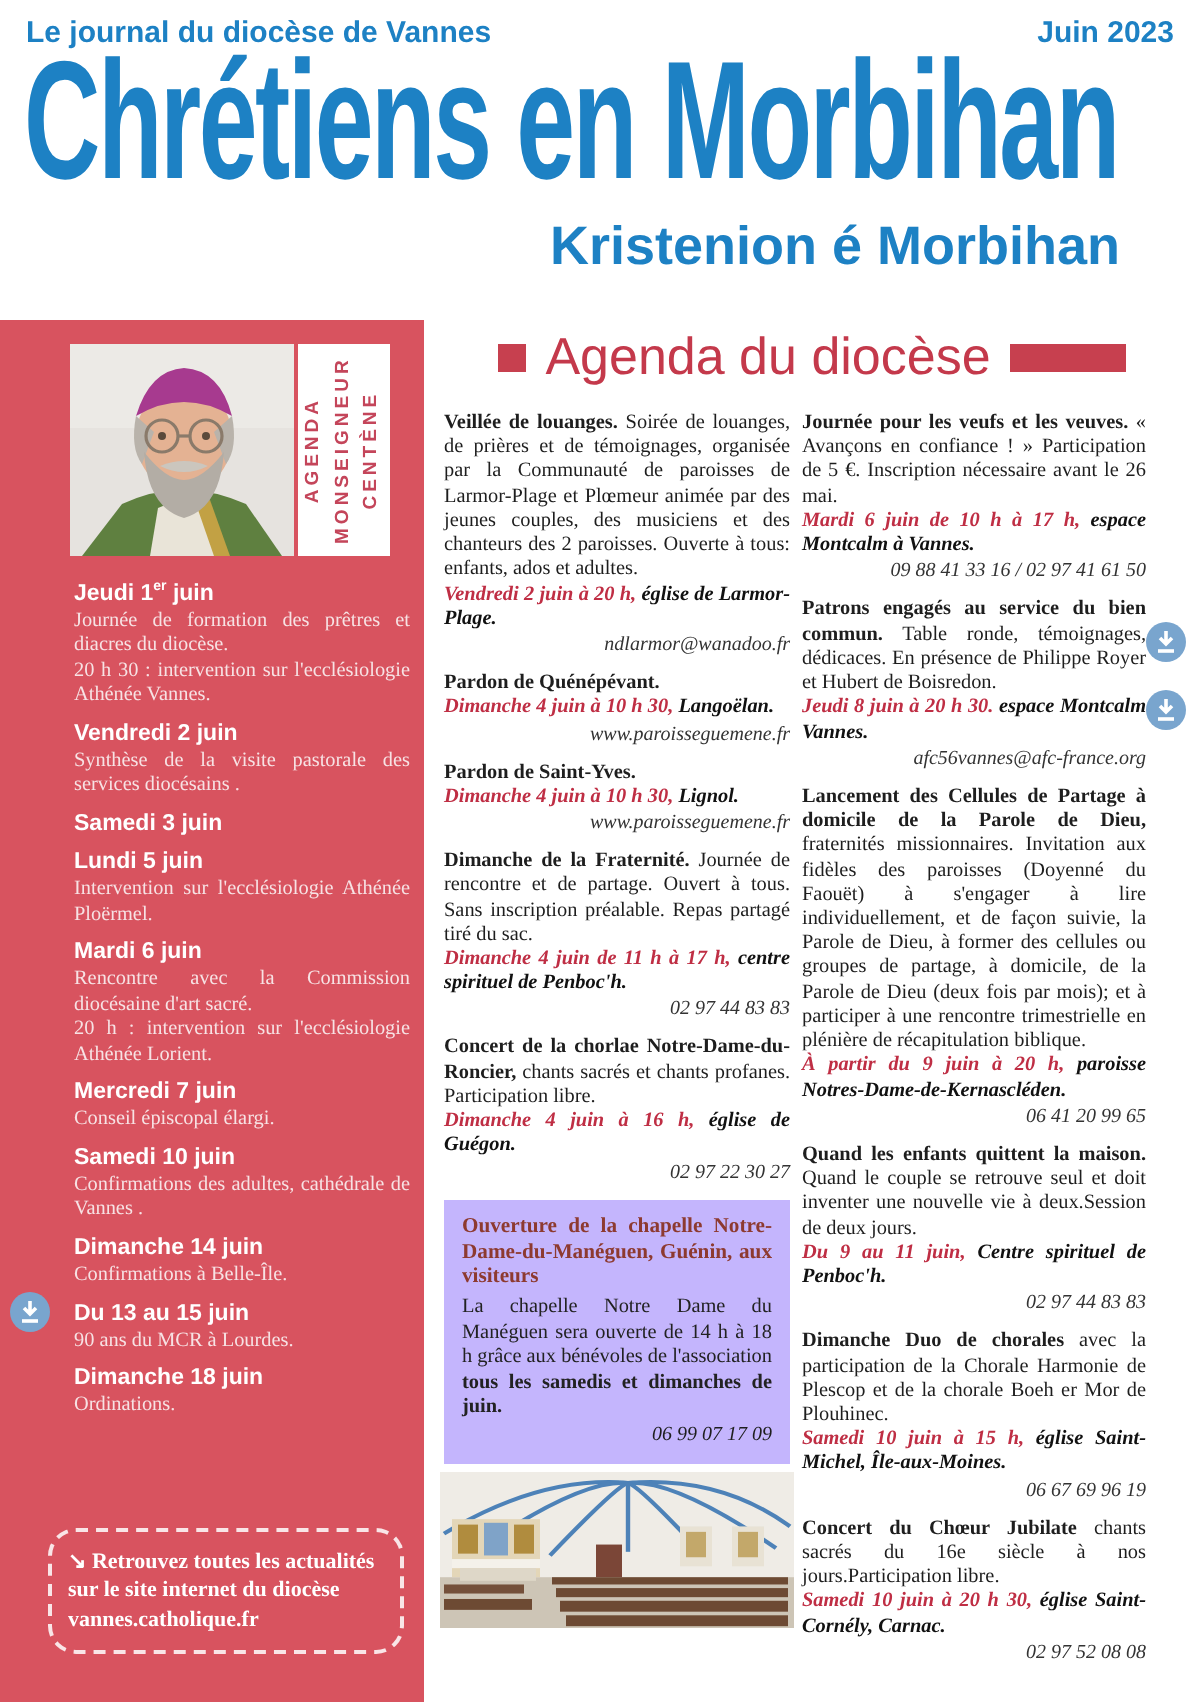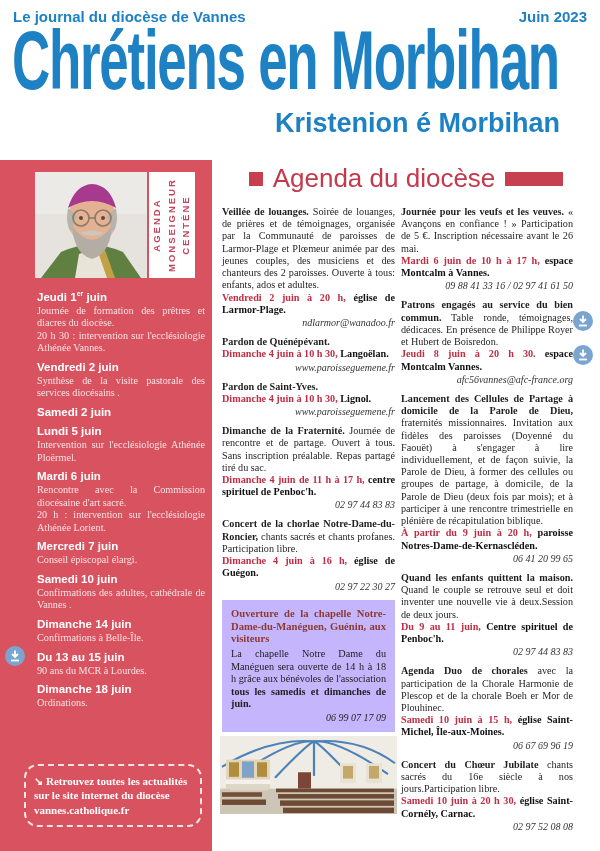--- a/index.html
+++ b/index.html
@@ -39,21 +39,21 @@
           border-radius:14px;padding:8px 8px;color:#fff;font-size:11px;font-weight:bold;line-height:1.3;}
   
   .dl{position:absolute;width:20px;height:20px;cursor:pointer;}
   
   .col{position:absolute;top:206px;font-size:10.2px;line-height:1.2;color:#1e1e1e;}
   #middle-col{left:222px;width:173px;}
   #right-col{left:401px;width:172px;}
   .ev{margin-bottom:7px;}
   .ev-text{text-align:justify;}
   .ev-title{font-weight:bold;}
-  .ev-dateline{text-align:justify;}
+  .ev-dateline{text-align:justify;font-style:italic;}
   .ev-date{color:#bf2e44;font-weight:bold;}
   .ev-place{font-weight:bold;color:#111;}
   .ev-contact{text-align:right;font-style:italic;font-size:10px;color:#333;margin-top:1px;}
   
   .highlight-box{margin-top:6px;background:#c4b5fd;padding:8px 9px;}
   .box-title{color:#8d3a30;font-weight:bold;font-size:10.6px;line-height:1.22;text-align:justify;}
   .box-body{font-size:10.2px;line-height:1.22;text-align:justify;margin-top:2px;color:#222;}
   .box-bold{font-weight:bold;}
   .box-phone{text-align:right;font-style:italic;font-size:10px;margin-top:1px;}
   .chapel-photo{margin-top:4px;width:177px;height:78px;overflow:hidden;margin-left:-2px;}
@@ -109,21 +109,21 @@
         <div class="agenda-entry">
           <div class="agenda-day">Jeudi 1<sup>er</sup> juin</div>
           <div class="agenda-body">Journée de formation des prêtres et diacres du diocèse.</div>
           <div class="agenda-body">20 h 30 : intervention sur l'ecclésiologie Athénée Vannes.</div>
         </div>
         <div class="agenda-entry">
           <div class="agenda-day">Vendredi 2 juin</div>
           <div class="agenda-body">Synthèse de la visite pastorale des services diocésains .</div>
         </div>
         <div class="agenda-entry">
-          <div class="agenda-day">Samedi 2 juin</div>
+          <div class="agenda-day">Samedi 3 juin</div>
         </div>
         <div class="agenda-entry">
           <div class="agenda-day">Lundi 5 juin</div>
           <div class="agenda-body">Intervention sur l'ecclésiologie Athénée Ploërmel.</div>
         </div>
         <div class="agenda-entry">
           <div class="agenda-day">Mardi 6 juin</div>
           <div class="agenda-body">Rencontre avec la Commission diocésaine d'art sacré.</div>
           <div class="agenda-body">20 h : intervention sur l'ecclésiologie Athénée Lorient.</div>
         </div>
@@ -263,21 +263,21 @@
           <div class="ev-text"><span class="ev-title">Lancement des Cellules de Partage à domicile de la Parole de Dieu,</span> fraternités missionnaires. Invitation aux fidèles des paroisses (Doyenné du Faouët) à s'engager à lire individuellement, et de façon suivie, la Parole de Dieu, à former des cellules ou groupes de partage, à domicile, de la Parole de Dieu (deux fois par mois); et à participer à une rencontre trimestrielle en plénière de récapitulation biblique.</div>
           <div class="ev-dateline"><span class="ev-date">À partir du 9 juin à 20 h,</span><span class="ev-place"> paroisse Notres-Dame-de-Kernascléden.</span></div>
           <div class="ev-contact">06 41 20 99 65</div>
         </div>
         <div class="ev">
           <div class="ev-text"><span class="ev-title">Quand les enfants quittent la maison.</span> Quand le couple se retrouve seul et doit inventer une nouvelle vie à deux.Session de deux jours.</div>
           <div class="ev-dateline"><span class="ev-date">Du 9 au 11 juin,</span><span class="ev-place"> Centre spirituel de Penboc'h.</span></div>
           <div class="ev-contact">02 97 44 83 83</div>
         </div>
         <div class="ev">
-          <div class="ev-text"><span class="ev-title">Agenda Duo de chorales</span> avec la participation de la Chorale Harmonie de Plescop et de la chorale Boeh er Mor de Plouhinec.</div>
+          <div class="ev-text"><span class="ev-title">Dimanche Duo de chorales</span> avec la participation de la Chorale Harmonie de Plescop et de la chorale Boeh er Mor de Plouhinec.</div>
           <div class="ev-dateline"><span class="ev-date">Samedi 10 juin à 15 h,</span><span class="ev-place"> église Saint-Michel, Île-aux-Moines.</span></div>
           <div class="ev-contact">06 67 69 96 19</div>
         </div>
         <div class="ev">
           <div class="ev-text"><span class="ev-title">Concert du Chœur Jubilate</span> chants sacrés du 16e siècle à nos jours.Participation libre.</div>
           <div class="ev-dateline"><span class="ev-date">Samedi 10 juin à 20 h 30,</span><span class="ev-place"> église Saint-Cornély, Carnac.</span></div>
           <div class="ev-contact">02 97 52 08 08</div>
         </div>
       </div>
   </div>

